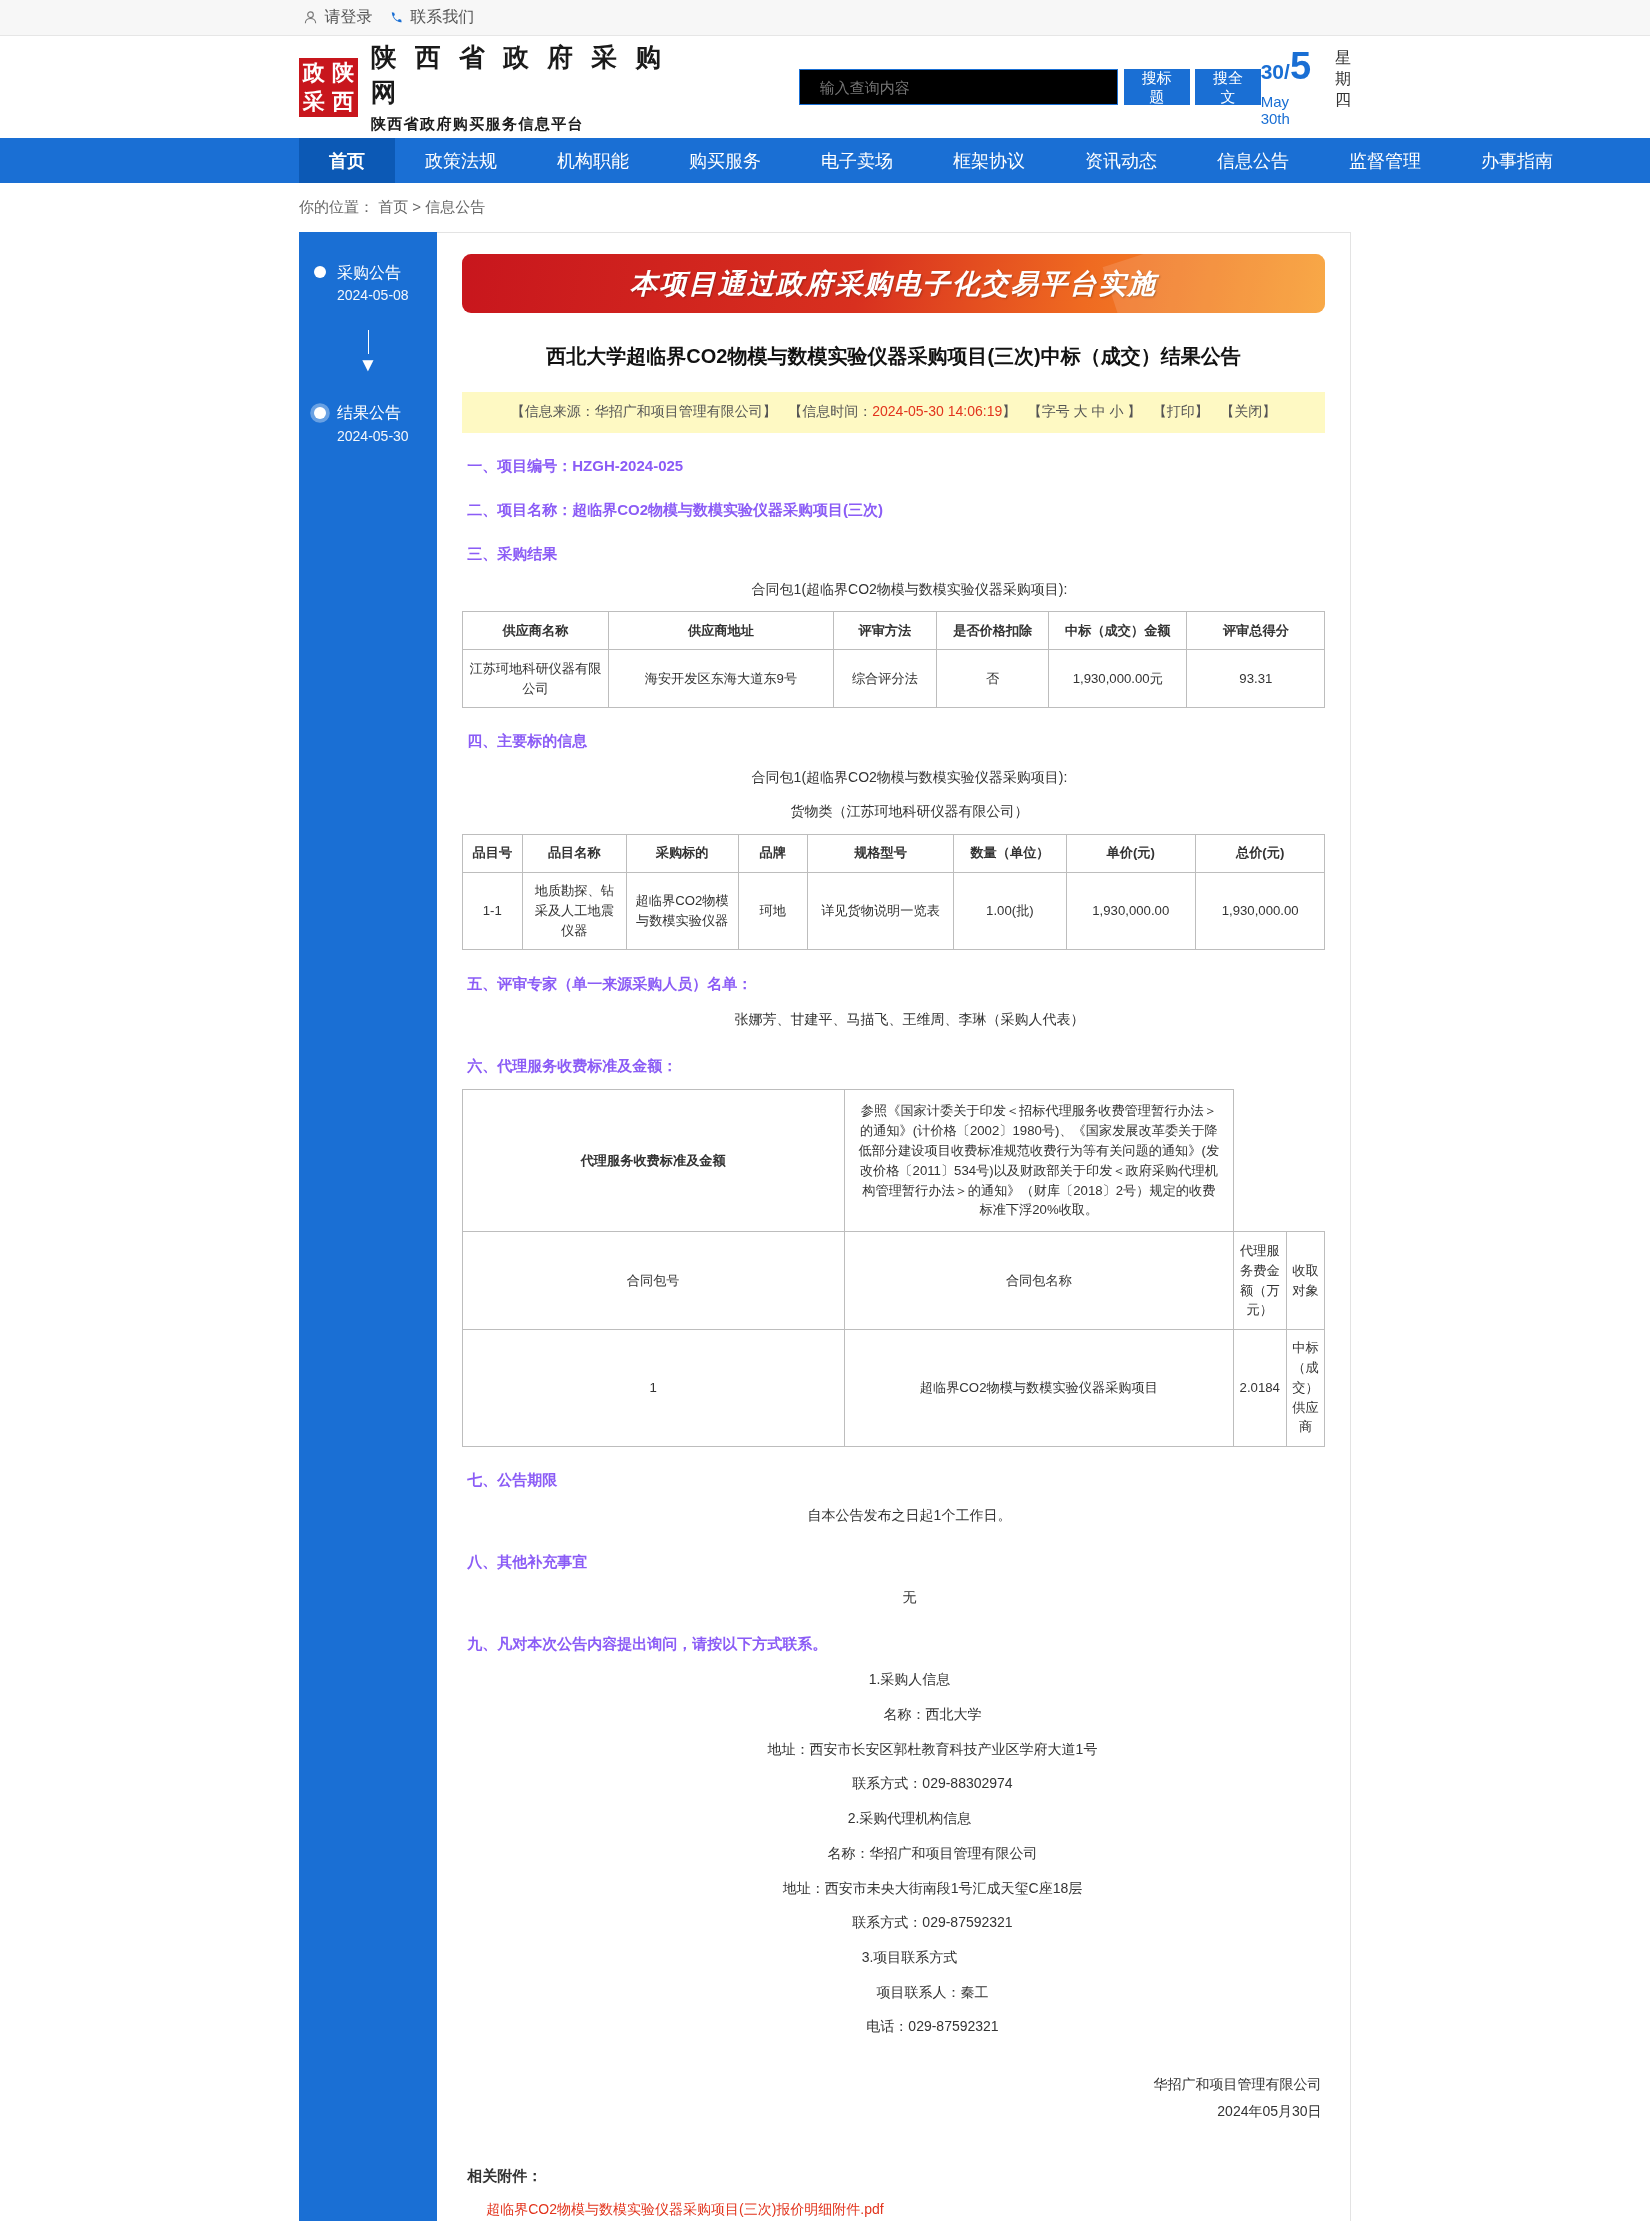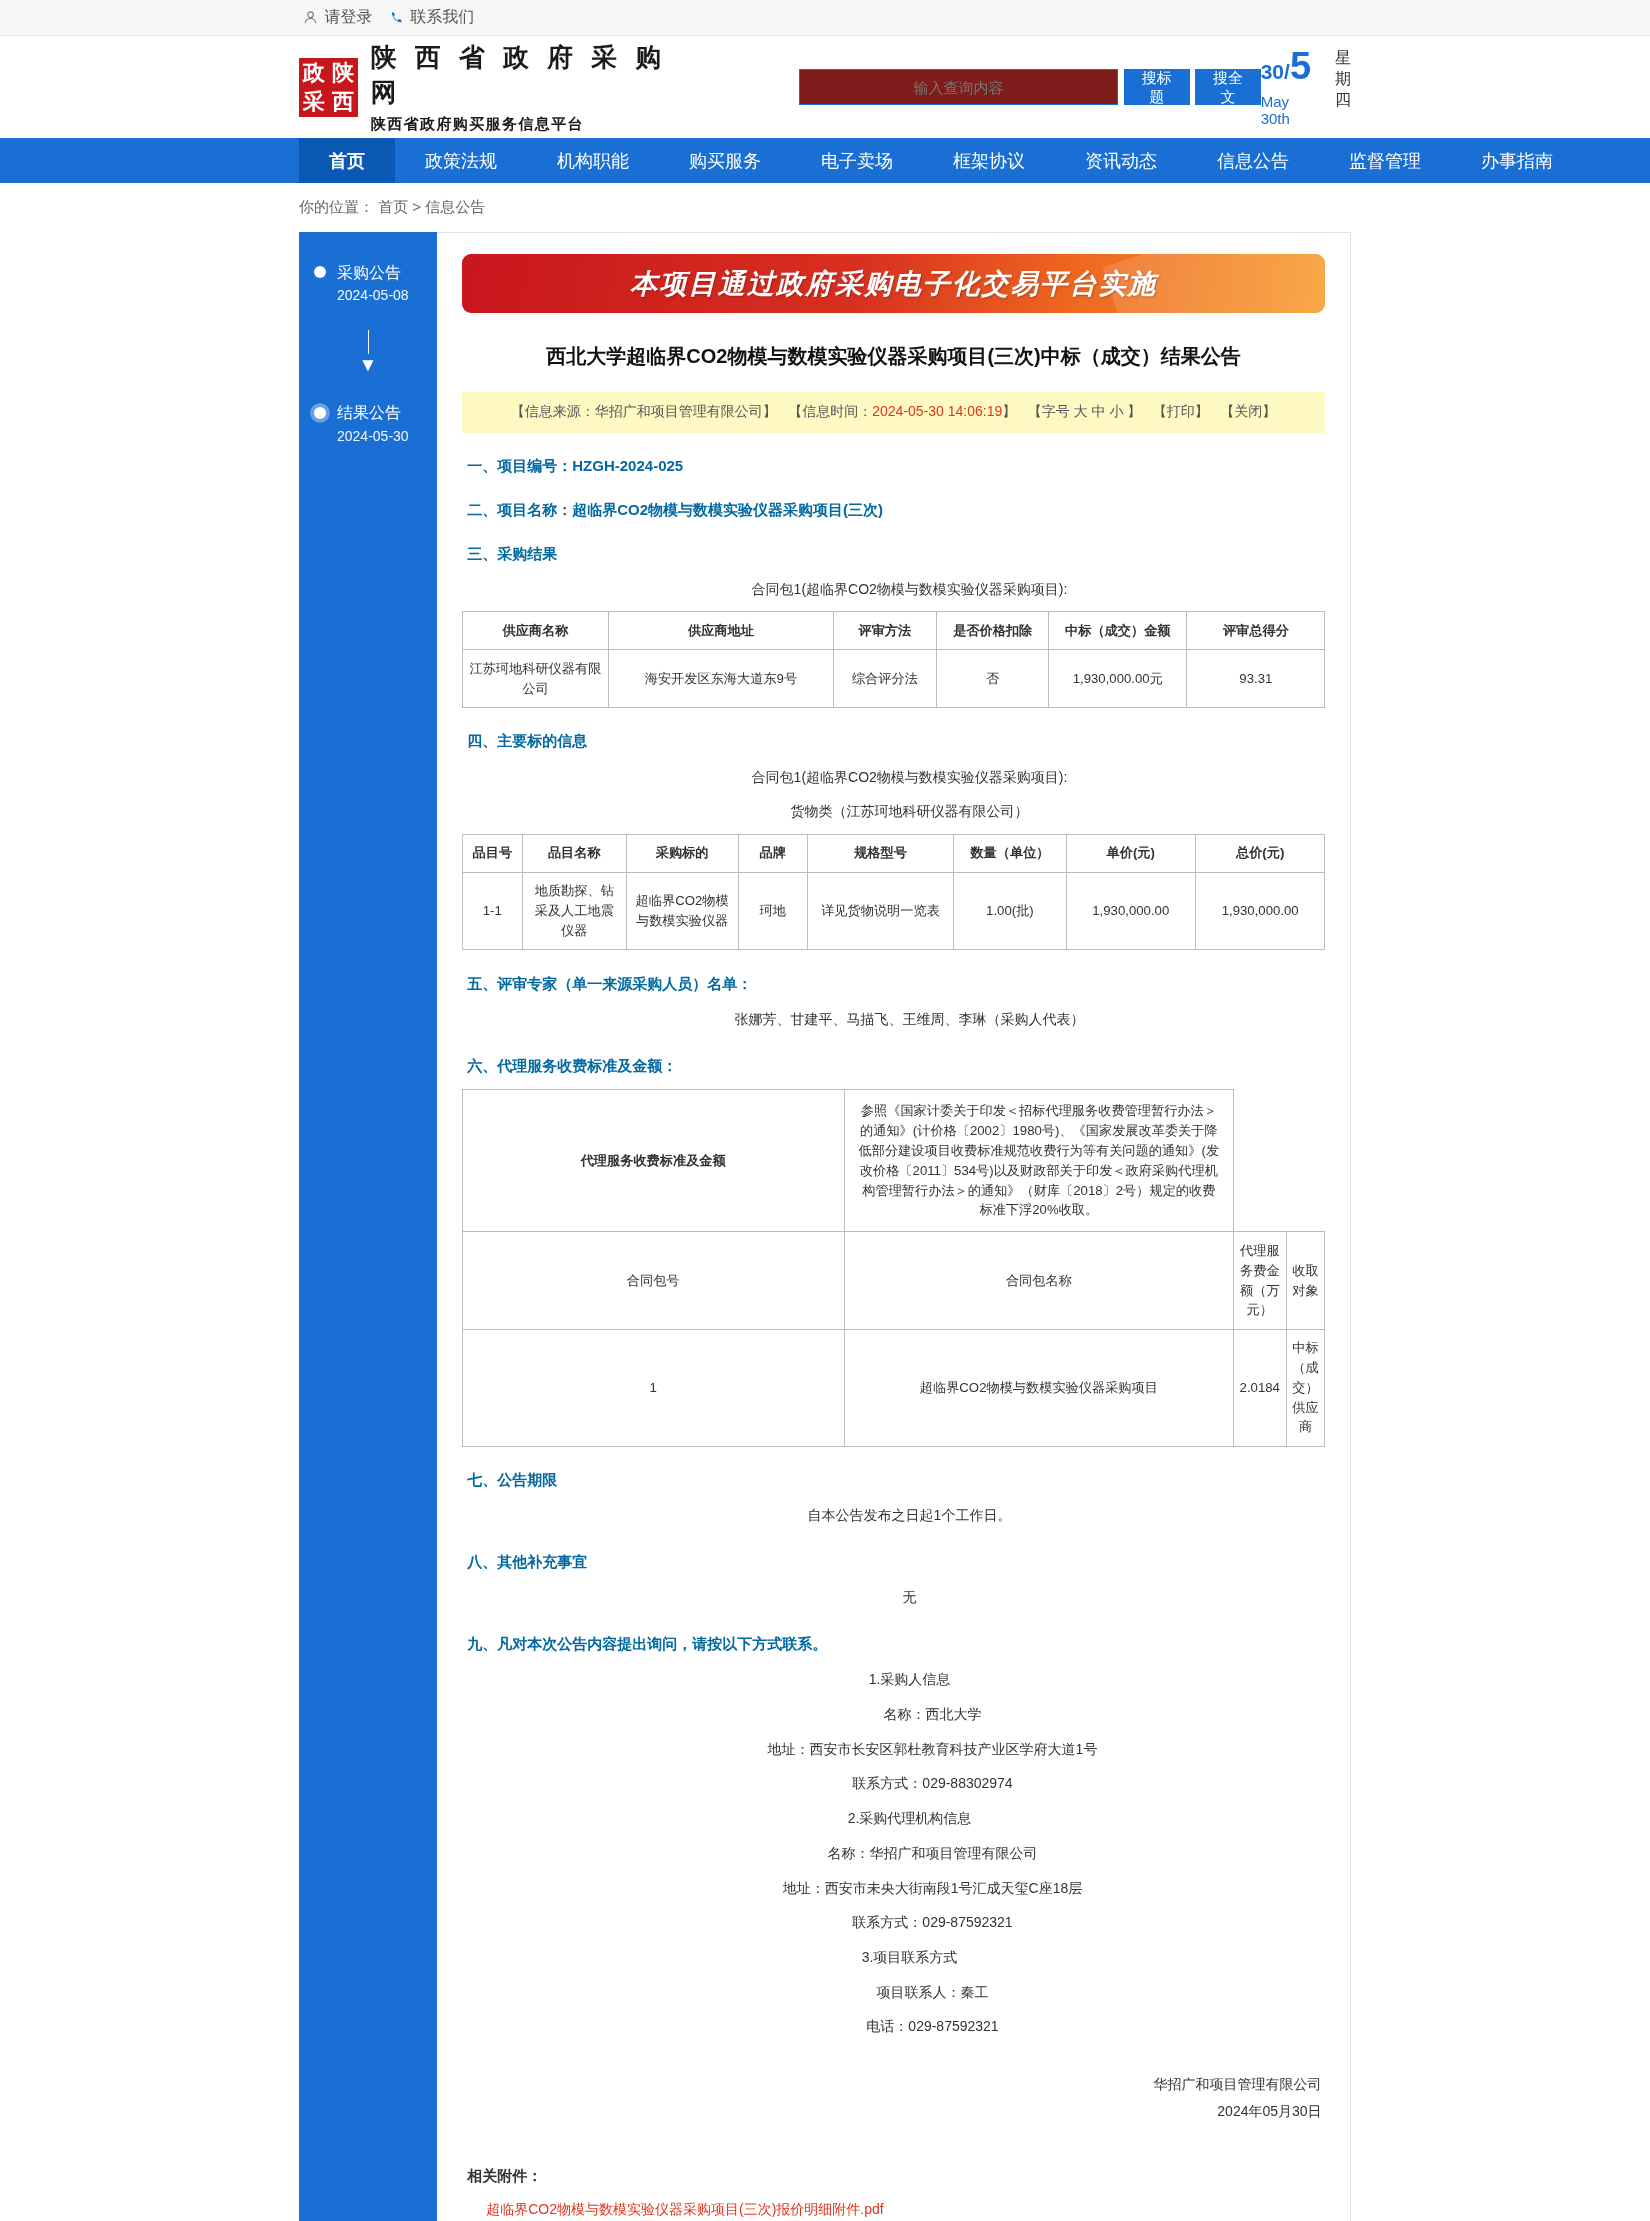--- a/index.html
+++ b/index.html
@@ -46,24 +46,23 @@
   }
   .logo-mark span { display:block; }
   .logo-text .l1 {
     font-size: 25.6px; font-weight: bold; letter-spacing: 5.7px; color: #1a1a1a;
   }
   .logo-text .l2 {
     font-size: 15px; font-weight: bold; letter-spacing: 1.4px; color: #1a1a1a; margin-top: 4.7px;
   }
   .search-wrap { display: flex; align-items: center; margin-left: 90px; }
   .search-input {
-    width: 322px; height: 36px; border: 1.9px solid #1a6fd4; background: #7f1d1d;
-    padding: 0 1px; font-size: 15px; color: #999; outline: none;
+    width: 322px; height: 36px; border: 1.9px solid #1a6fd4; background: #000000;
+    padding: 0 20px; font-size: 15px; color: #999; outline: none;
     font-family: "Liberation Sans", sans-serif;
-    text-align: center;
   }
   .btn-search {
     height: 36px; background: #1a6fd4; color: #fff; border: none;
     padding: 0 10.4px; font-size: 15px; margin-left: 5.7px; cursor: pointer;
     font-family: "Liberation Sans", sans-serif;
   }
   .btn-search.alt { background: #1a6fd4; }
   .datebox { margin-left: auto; display: flex; align-items: flex-start; gap: 13.2px; }
   .dnum { color: #1a6fd4; font-size: 21px; font-weight: bold; line-height: 1; }
   .dnum .big { font-size: 38px; }
@@ -127,21 +126,21 @@
     margin: 28px 0 21px 0; line-height: 1.5;
   }
   .meta {
     background: #fef9c3; text-align: center; font-size: 14px; color: #555;
     padding: 11.4px 0; margin-bottom: 24.6px;
   }
   .meta .time { color: #e2341d; }
   .meta .sep { padding: 0 3.8px; }
   .meta a { color: #555; text-decoration: none; }
 
-  .sec { font-size: 15px; font-weight: bold; color: #0369a1; margin: 24.6px 0 13.2px 5.7px; }
+  .sec { font-size: 15px; font-weight: bold; color: #8b5cf6; margin: 24.6px 0 13.2px 5.7px; }
   .p { font-size: 14px; color: #333; margin: 9.5px 0 9.5px 32px; line-height: 1.8; text-align: center; }
   .p.i3 { margin-left: 78px; }
 
   table.t { border-collapse: collapse; width: 100%; margin: 7.6px 0 3.8px 0; font-size: 13.2px; }
   table.t th, table.t td {
     border: 0.9px solid #bdbdbd; padding: 8.5px 5.7px; text-align: center; color: #333; line-height: 1.5;
   }
   table.t th { font-weight: bold; background: #fff; }
   .fee-desc { text-align: left; padding: 11.4px 13.2px !important; line-height: 1.95; font-size: 13.2px; }
   .fee-left { font-weight: bold; }

